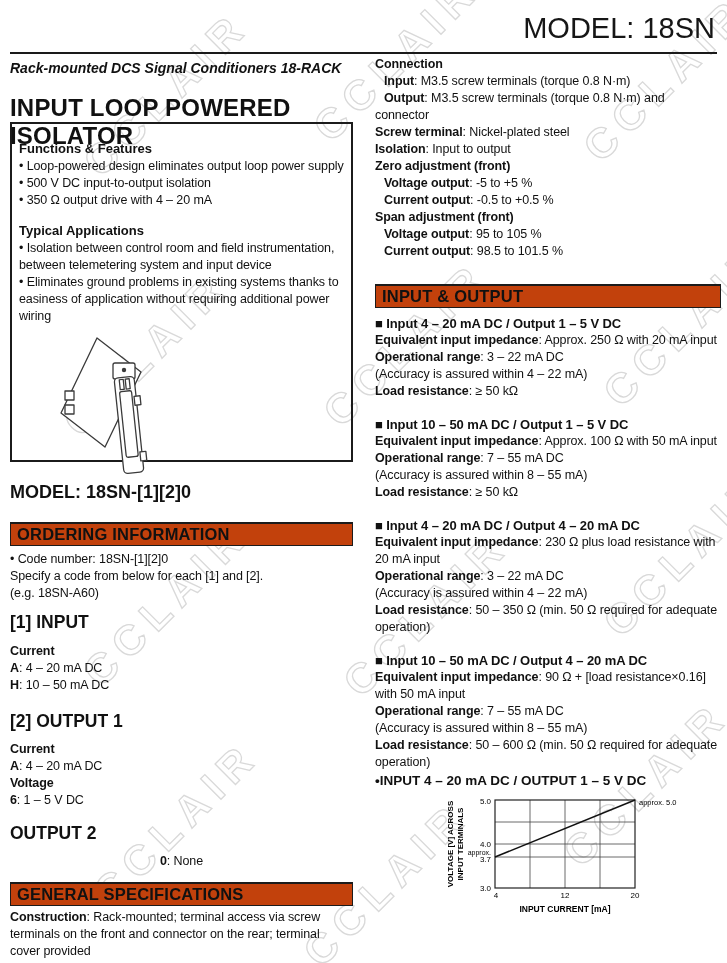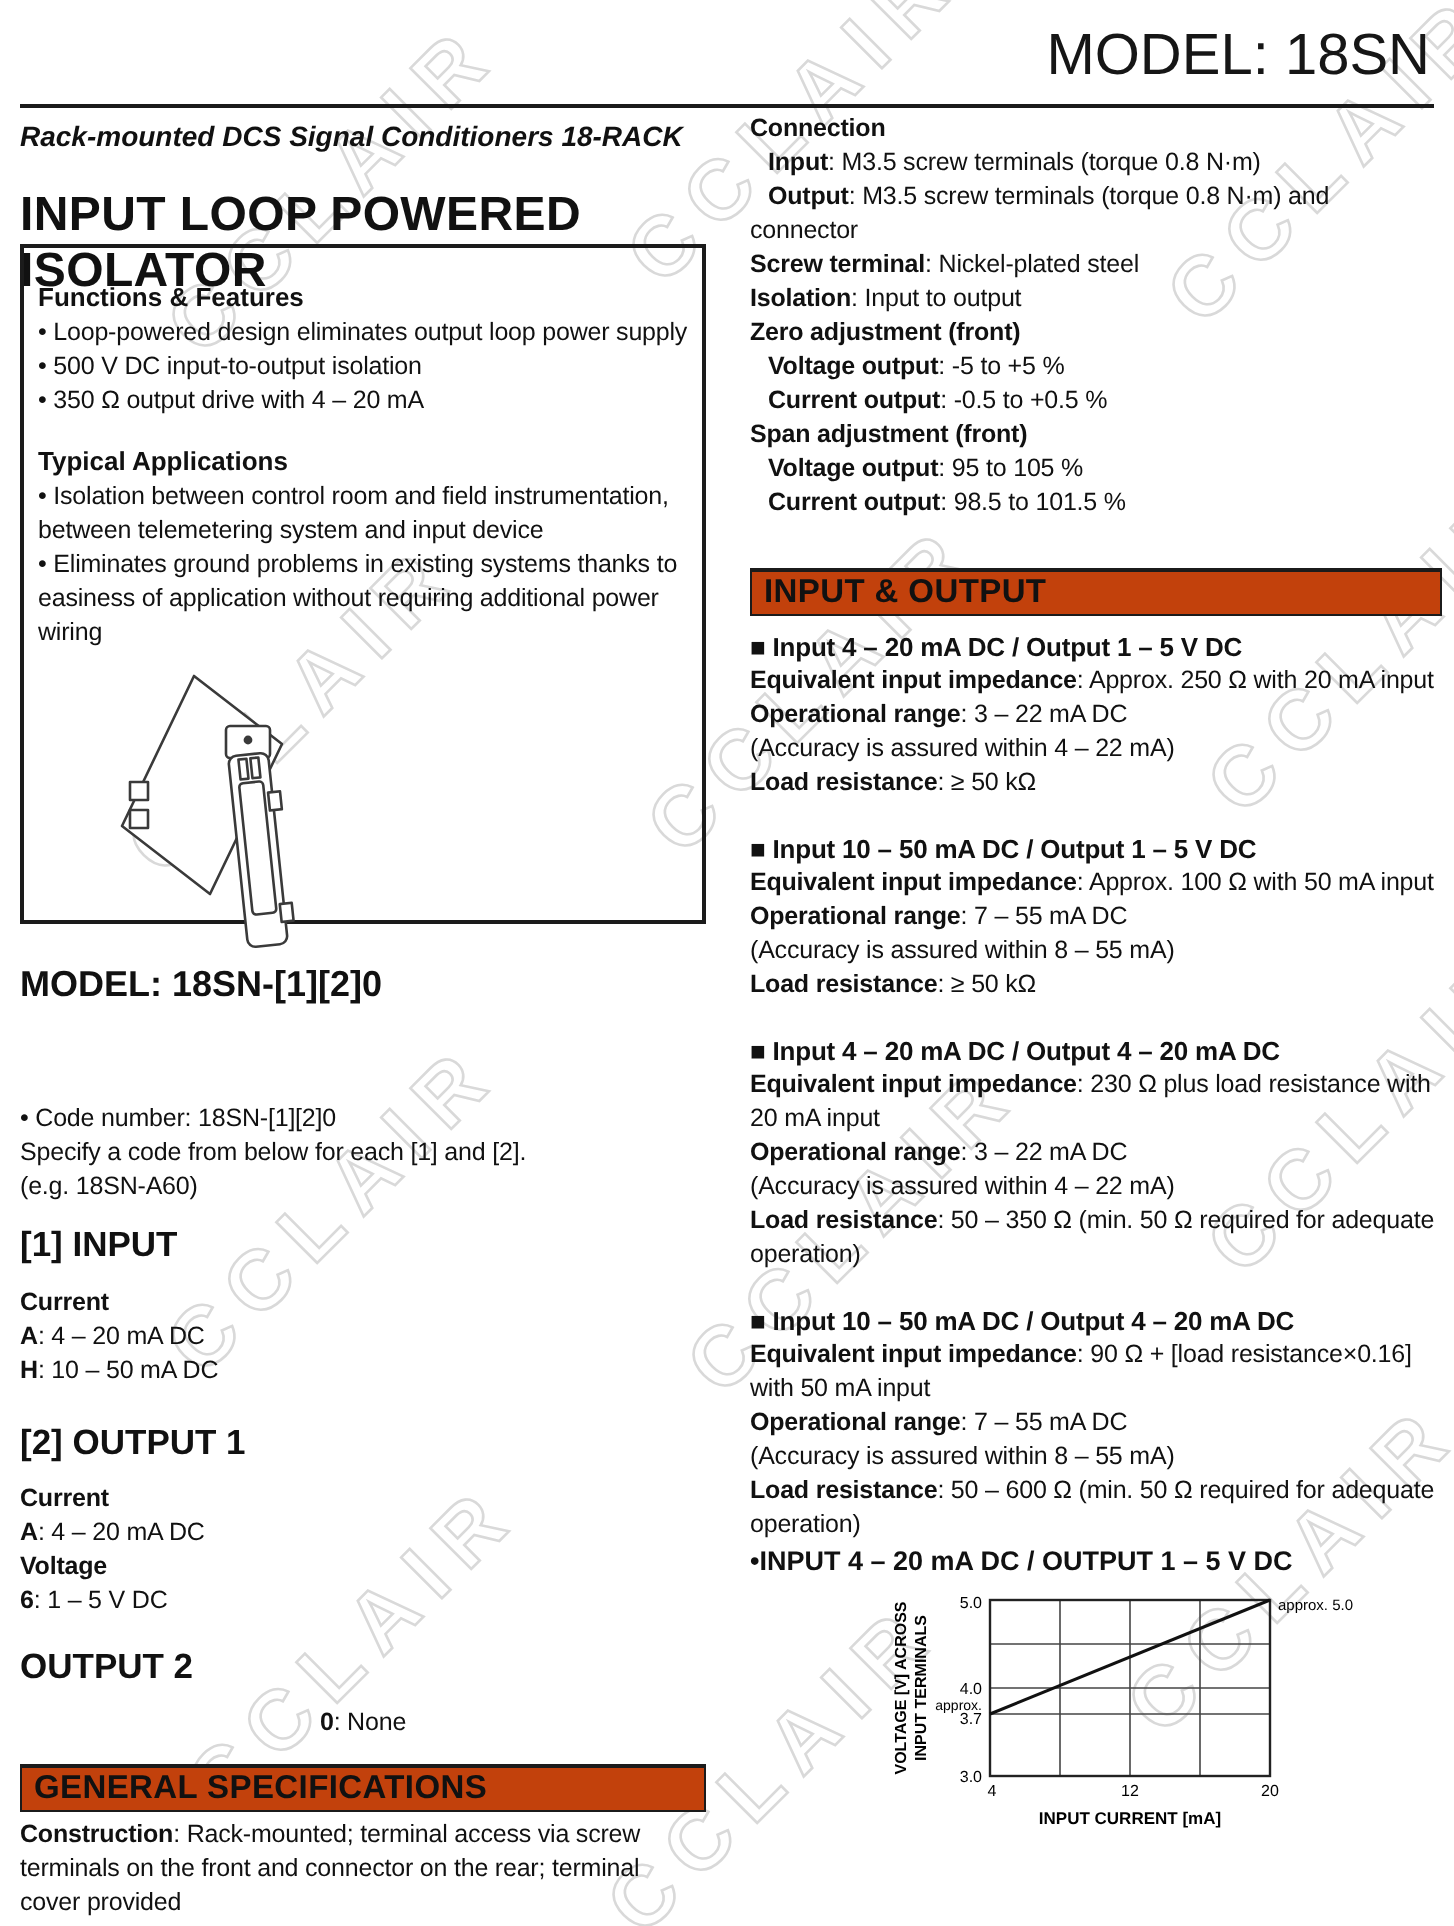--- a/index.html
+++ b/index.html
@@ -94,20 +94,21 @@
           <rect x="80" y="118" width="6" height="9"></rect>
         </g>
         <rect x="8" y="56" width="9" height="9"></rect>
         <rect x="8" y="70" width="9" height="9"></rect>
       </g>
     </svg>
   </div>
 
   <div class="blk model-code">MODEL: 18SN-[1][2]0</div>
 
+  <div class="blk bar ordering-bar">ORDERING INFORMATION</div>
   <div class="blk ordering-lines">
 
   <div class="body-txt">• Code number: 18SN-[1][2]0</div>
       <div class="body-txt">Specify a code from below for each [1] and [2].</div>
       <div class="body-txt">(e.g. 18SN-A60)</div>
     </div>
 
   <div class="blk h2 input-head">[1] INPUT</div>
   <div class="blk input-lines">
     <div class="body-txt"><b>Current</b></div>

